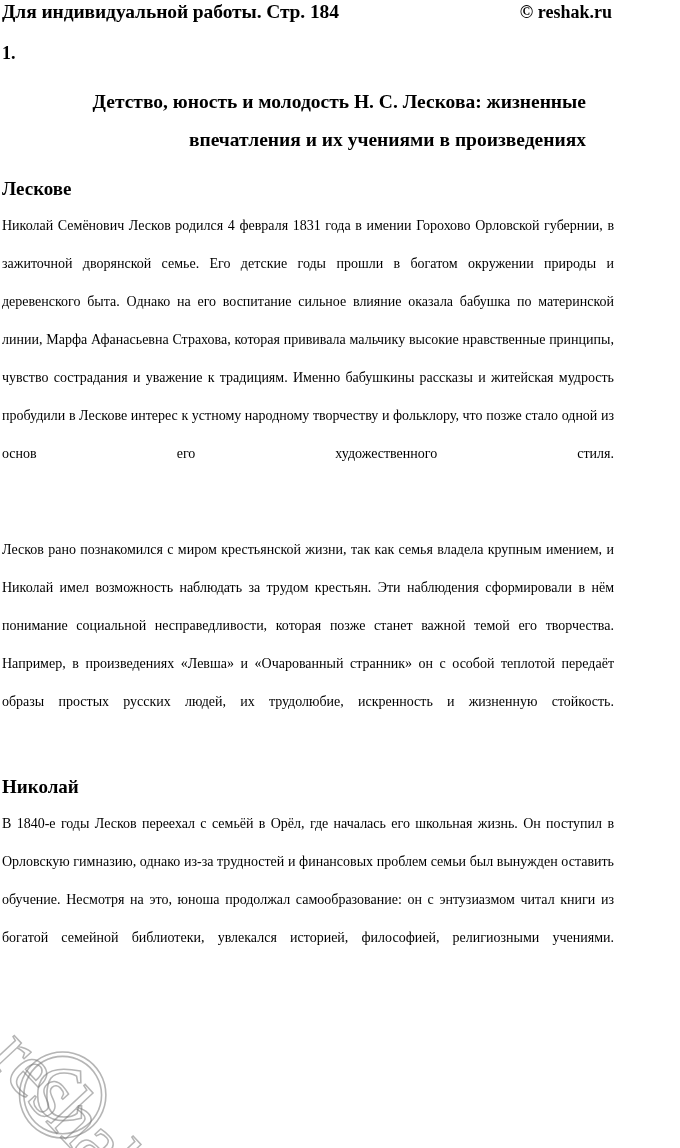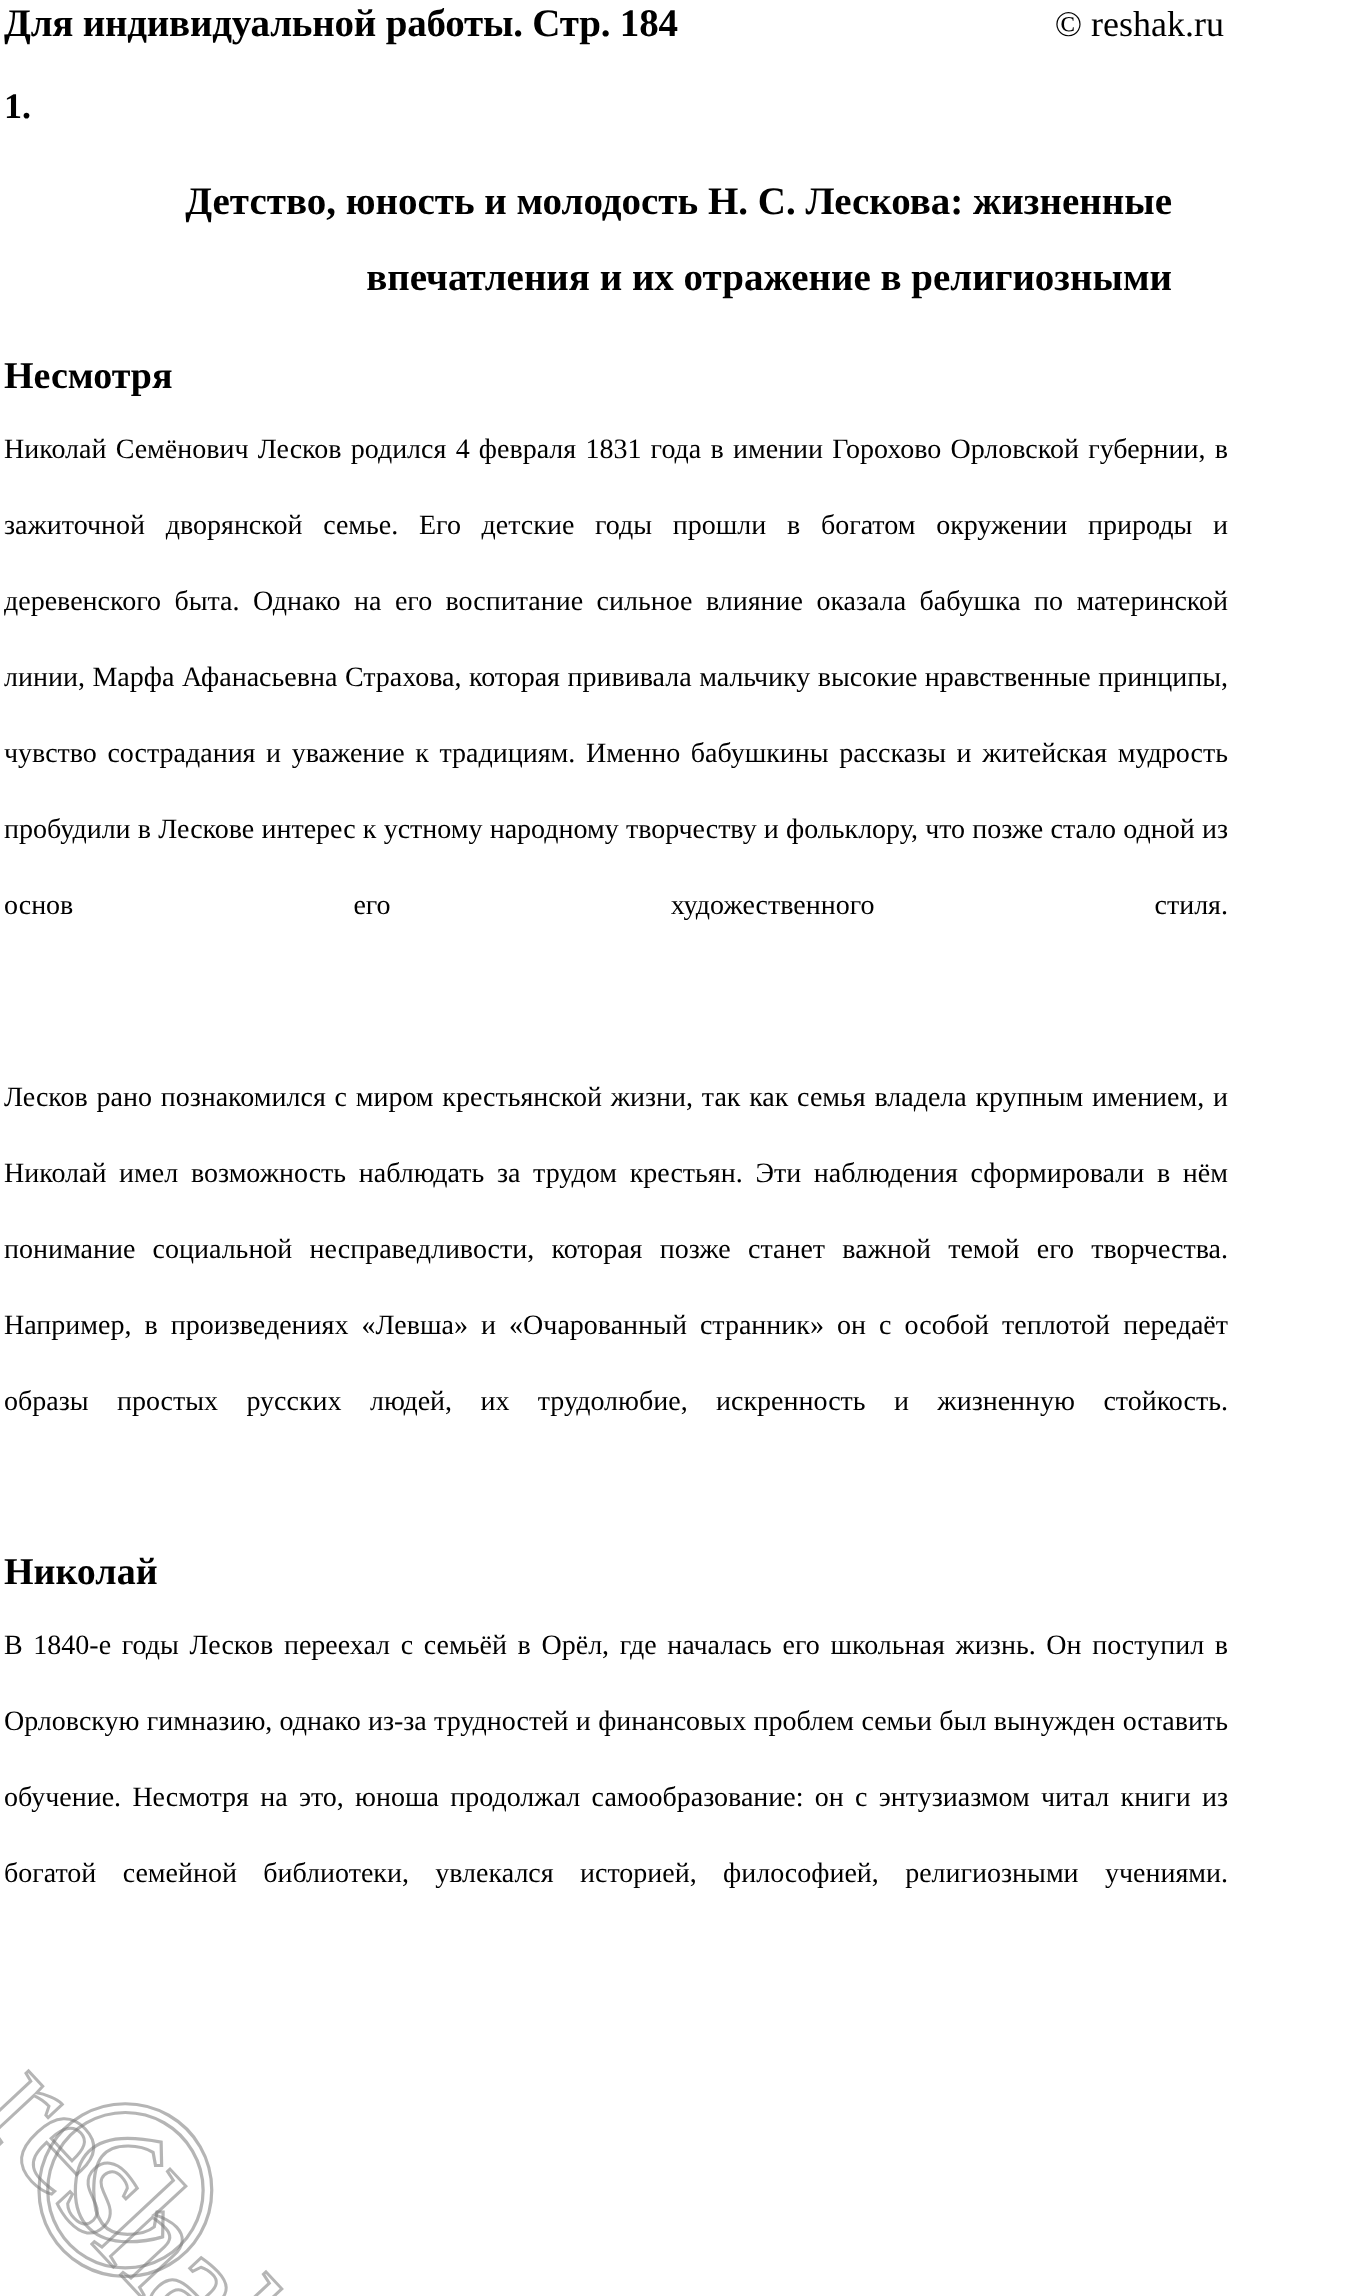--- a/index.html
+++ b/index.html
@@ -37,21 +37,21 @@
     padding-top: 1px;
   }
   .header-title {
     font-size: 19.5px;
     font-weight: bold;
     letter-spacing: -0.1px;
     white-space: nowrap;
   }
   .header-copyright {
     font-size: 18px;
-    font-weight: normal;
+    font-weight: bold;
     white-space: nowrap;
     padding-right: 2px;
   }
 
   
   .task-number {
     font-size: 18px;
     font-weight: bold;
     margin-top: 16px;
     line-height: 20px;
@@ -148,23 +148,23 @@
 
   <div class="header">
     <div class="header-title">Для индивидуальной работы. Стр. 184</div>
     <div class="header-copyright">© reshak.ru</div>
   </div>
 
   <div class="task-number">1.</div>
 
   <div class="doc-title">
     <span class="tline">Детство, юность и молодость Н. С. Лескова: жизненные</span>
-    <span class="tline">впечатления и их отражение в религиозными</span>
+    <span class="tline">впечатления и их учениями в произведениях</span>
   </div>
 
-  <div class="section-heading">Несмотря</div>
+  <div class="section-heading">Лескове</div>
   <p class="para">Николай Семёнович Лесков родился 4 февраля 1831 года в имении Горохово Орловской губернии, в зажиточной дворянской семье. Его детские годы прошли в богатом окружении природы и деревенского быта. Однако на его воспитание сильное влияние оказала бабушка по материнской линии, Марфа Афанасьевна Страхова, которая прививала мальчику высокие нравственные принципы, чувство сострадания и уважение к традициям. Именно бабушкины рассказы и житейская мудрость пробудили в Лескове интерес к устному народному творчеству и фольклору, что позже стало одной из основ его художественного стиля.</p>
   <p class="para">Лесков рано познакомился с миром крестьянской жизни, так как семья владела крупным имением, и Николай имел возможность наблюдать за трудом крестьян. Эти наблюдения сформировали в нём понимание социальной несправедливости, которая позже станет важной темой его творчества. Например, в произведениях «Левша» и «Очарованный странник» он с особой теплотой передаёт образы простых русских людей, их трудолюбие, искренность и жизненную стойкость.</p>
 
   <div class="section-heading tight">Николай</div>
   <p class="para">В 1840-е годы Лесков переехал с семьёй в Орёл, где началась его школьная жизнь. Он поступил в Орловскую гимназию, однако из-за трудностей и финансовых проблем семьи был вынужден оставить обучение. Несмотря на это, юноша продолжал самообразование: он с энтузиазмом читал книги из богатой семейной библиотеки, увлекался историей, философией, религиозными учениями.</p>
 
 </div>
 
 </body></html>

